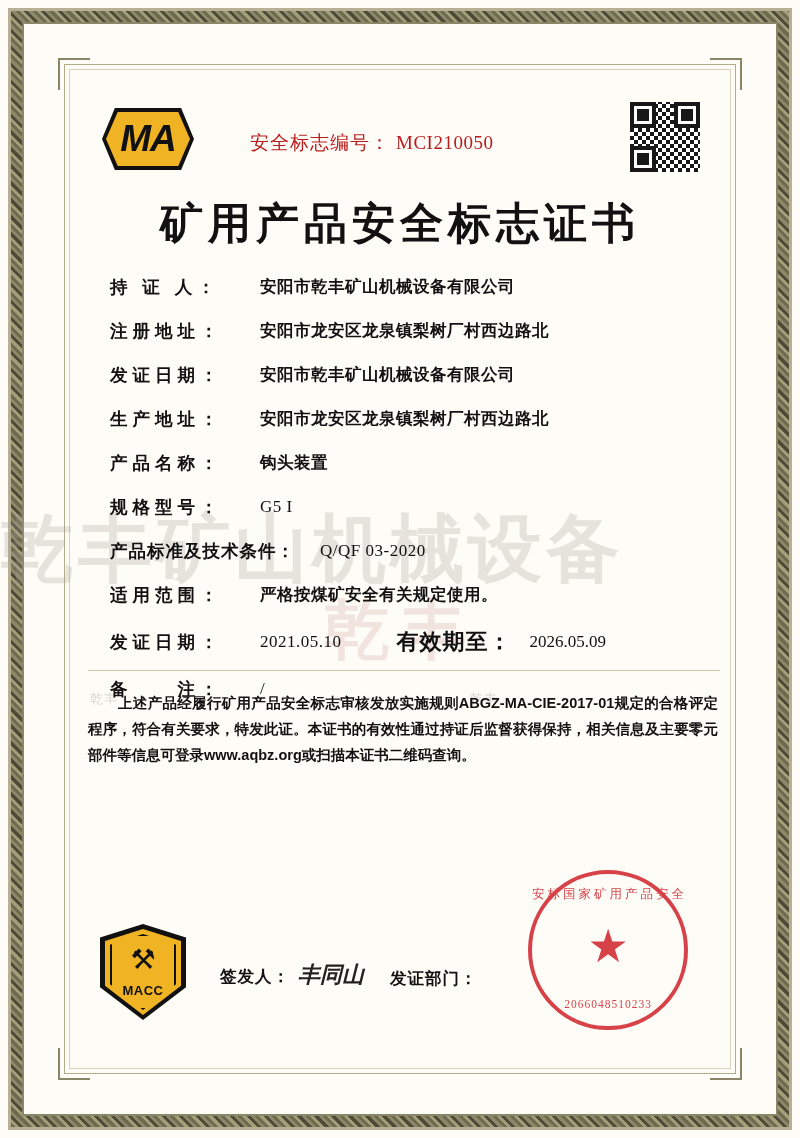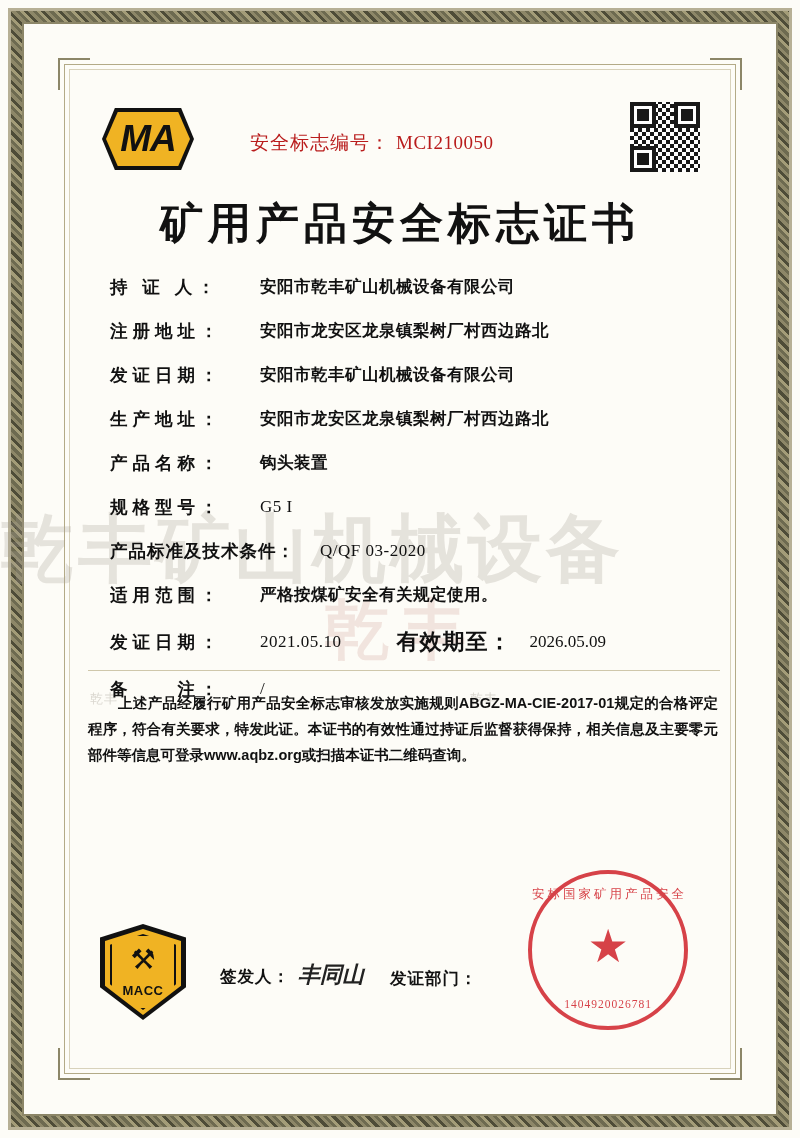--- a/index.html
+++ b/index.html
@@ -530,17 +530,17 @@
 
     <div class="sign-area">
       <span>签发人：</span><span class="handwrite">丰同山</span>
     </div>
 
     <div class="dept-area">发证部门：</div>
 
     <div class="seal">
       <div class="seal-top">安标国家矿用产品安全标志中心有限公司</div>
       <div class="star">★</div>
-      <div class="seal-bottom">1404920026781</div>
+      <div class="seal-bottom">2066048510233</div>
     </div>
 
   </div>
 </div>
 
 </body></html>

